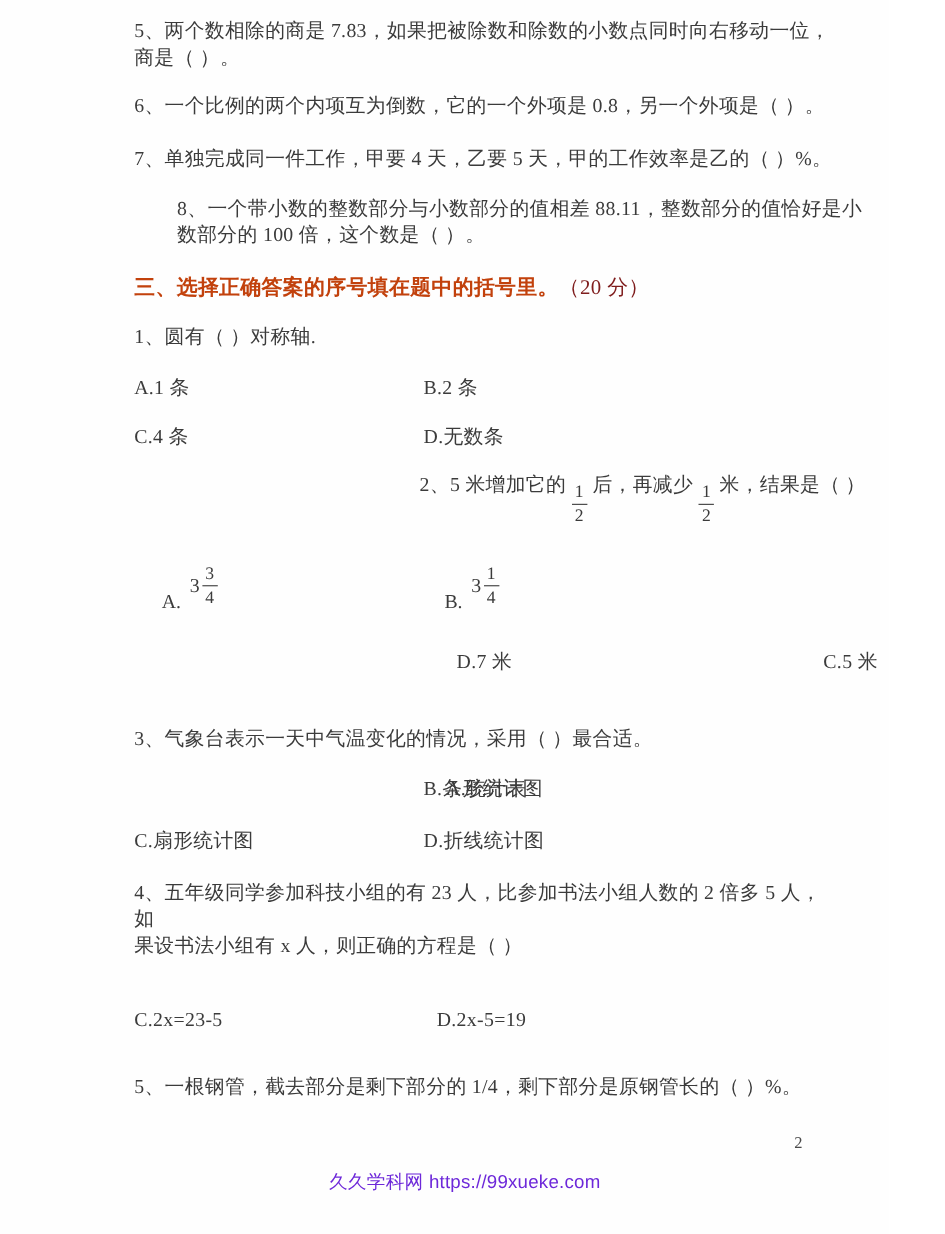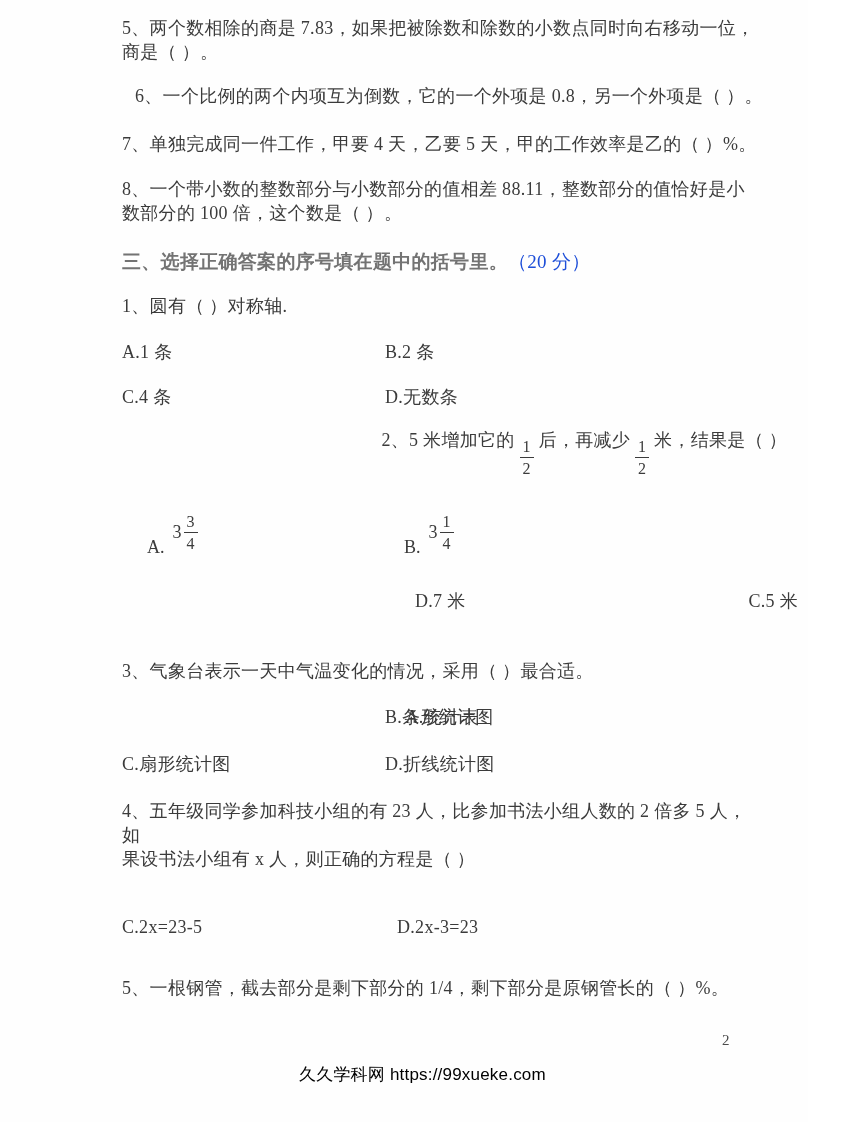--- a/index.html
+++ b/index.html
@@ -9,22 +9,22 @@
     background:#fefefe;
     font-family:"Liberation Serif","DejaVu Serif",serif;
     color:#3b3b3b;
     font-size:18px;
     overflow:hidden;
   }
   .block{position:absolute;left:122px;width:640px;line-height:24px;letter-spacing:0.3px;}
   .indent{left:147px;text-align:right;}
   .line{display:block;}
   .heading{font-size:19px;}
-  .heading .hb{font-weight:bold;color:#737373;}
-  .heading .hs{color:#1d4ed8;}
+  .heading .hb{font-weight:bold;color:#c2410c;}
+  .heading .hs{color:#7f1d1d;}
   
   .optrow .col1{display:inline-block;}
   .optrow .col2{position:absolute;left:263px;top:0;}
   .optrow .col2w{position:absolute;left:275px;top:0;}
   .optrow .col2b{position:absolute;left:257px;top:0;}
   
   .frac{
     display:inline-flex;flex-direction:column;align-items:center;
     vertical-align:-6px;margin:0 5px;
     font-size:16px;line-height:19px;letter-spacing:0;
@@ -37,38 +37,38 @@
   .opt-ab.second{left:257px;}
   .mixed{display:flex;align-items:center;margin:0 0 5px 8px;}
   .mixed .whole{font-size:18px;margin-right:2px;}
   .pagenum{
     position:absolute;left:722px;top:1032px;
     font-size:15px;color:#4a4a4a;
   }
   .footer{
     position:absolute;left:299px;top:1063px;
     font-family:"Liberation Sans","DejaVu Sans",sans-serif;
-    font-size:17px;color:#000000;letter-spacing:0.2px;
+    font-size:17px;color:#6d28d9;letter-spacing:0.2px;
   }
 </style>
 </head>
 <body>
 
 <div class="page">
 
   <div class="block" style="top:16px;">
     <span class="line">5、两个数相除的商是 7.83，如果把被除数和除数的小数点同时向右移动一位，</span>
     <span class="line">商是（  ）。</span>
   </div>
 
-  <div class="block" style="top:84px;margin-left:13px;">6、一个比例的两个内项互为倒数，它的一个外项是 0.8，另一个外项是（  ）。</div>
+  <div class="block" style="top:84px;">6、一个比例的两个内项互为倒数，它的一个外项是 0.8，另一个外项是（  ）。</div>
 
   <div class="block" style="top:132px;">7、单独完成同一件工作，甲要 4 天，乙要 5 天，甲的工作效率是乙的（  ）%。</div>
 
-  <div class="block" style="top:177px;">
+  <div class="block" style="top:177px;margin-left:39px;">
     <span class="line">8、一个带小数的整数部分与小数部分的值相差 88.11，整数部分的值恰好是小</span>
     <span class="line">数部分的 100 倍，这个数是（  ）。</span>
   </div>
 
   <div class="block heading" style="top:250px;">
     <span class="hb">三、选择正确答案的序号填在题中的括号里。</span><span class="hs">（20 分）</span>
   </div>
 
   <div class="block" style="top:294px;">1、圆有（  ）对称轴.</div>
   <div class="block optrow" style="top:340px;">
@@ -126,21 +126,21 @@
     <span class="col1">C.扇形统计图</span>
     <span class="col2">D.折线统计图</span>
   </div>
 
   <div class="block" style="top:799px;">
     <span class="line">4、五年级同学参加科技小组的有 23 人，比参加书法小组人数的 2 倍多 5 人，如</span>
     <span class="line">果设书法小组有 x 人，则正确的方程是（  ）</span>
   </div>
   <div class="block optrow" style="top:915px;">
     <span class="col1">C.2x=23-5</span>
-    <span class="col2w">D.2x-3=23</span>
+    <span class="col2w">D.2x-5=19</span>
   </div>
 
   <div class="block" style="top:960px;margin-top:16px;">5、一根钢管，截去部分是剩下部分的 1/4，剩下部分是原钢管长的（  ）%。</div>
 
   <div class="pagenum">2</div>
 
   <div class="footer">久久学科网 https://99xueke.com</div>
 
 </div>
 

